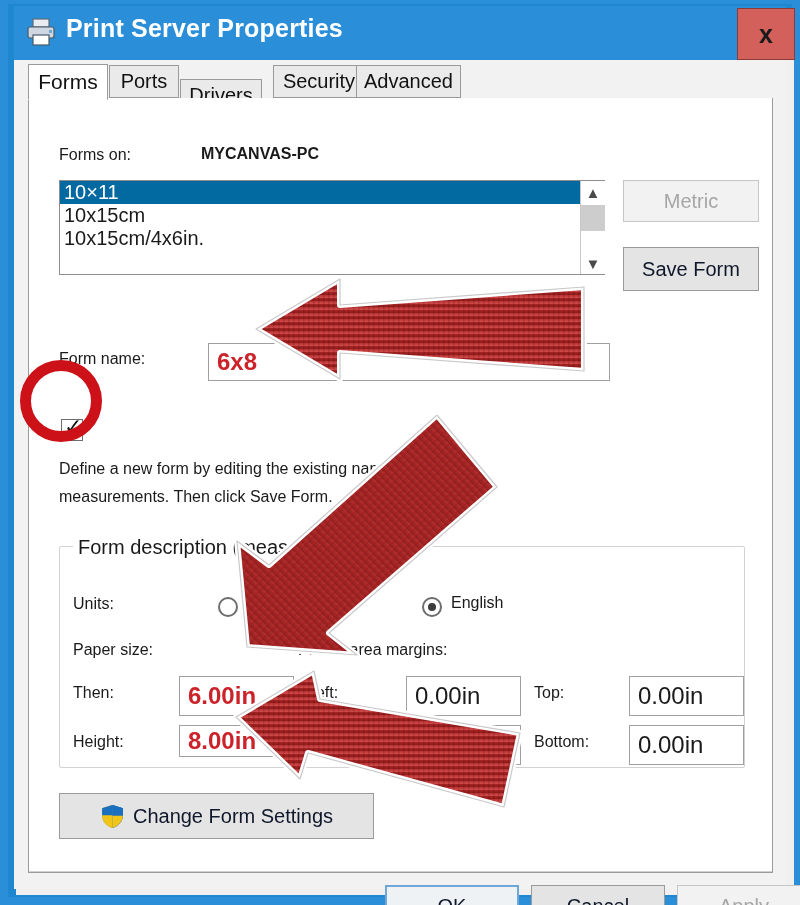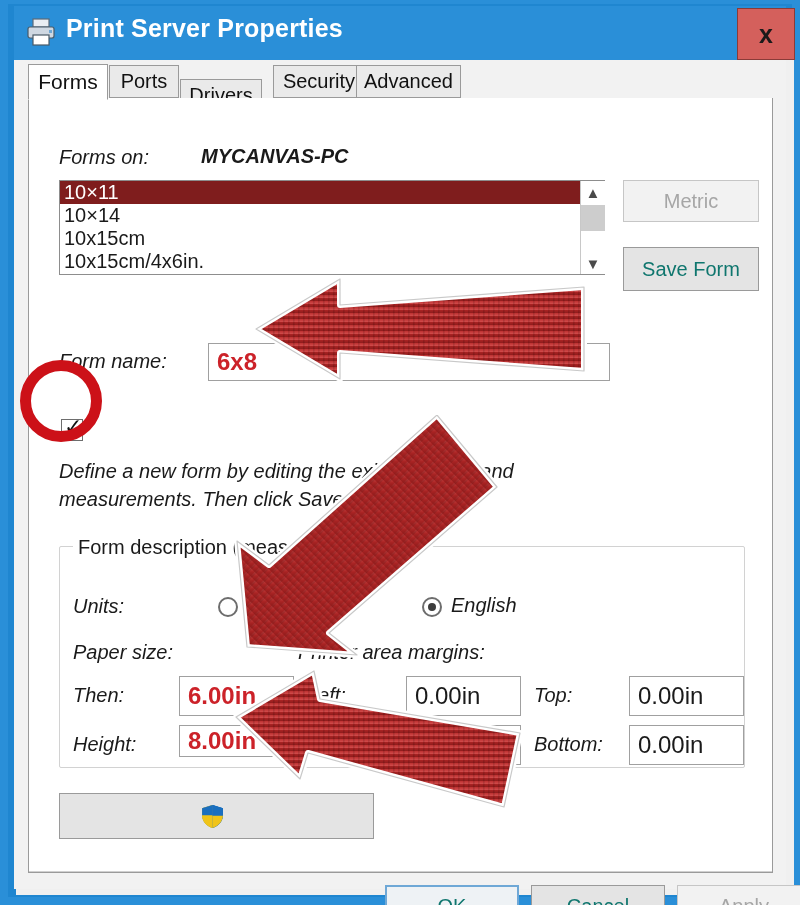--- a/index.html
+++ b/index.html
@@ -39,43 +39,43 @@
   .tab.active{background:#ffffff;border-bottom:1px solid #ffffff;
               height:36px;top:-1px;z-index:3;font-size:21px;}
   .tab-underline{position:absolute;left:14px;top:38px;width:745px;height:1px;
                  background:#9a9a9a;}
 
   
   .page{position:absolute;left:14px;top:38px;width:745px;height:775px;
         background:#ffffff;border:1px solid #9a9a9a;box-sizing:border-box;
         border-top:none;}
 
-  .lbl{position:absolute;font-size:20px;color:#1a1a1a;white-space:nowrap;font-style:italic;}
+  .lbl{position:absolute;font-size:16px;color:#1a1a1a;white-space:nowrap;}
   .lbl-b{font-weight:bold;}
 
   
   .listbox{position:absolute;left:30px;top:82px;width:546px;height:95px;
            background:#ffffff;border:1px solid #8d8d8d;box-sizing:border-box;
            overflow:hidden;}
   .li{height:23px;line-height:23px;padding-left:4px;font-size:20px;
       color:#1a1a1a;white-space:nowrap;cursor:default;}
-  .li.sel{background:#7f1d1d;color:#ffffff;}
+  .li.sel{background:#0369a1;color:#ffffff;}
   .vscroll{position:absolute;left:551px;top:83px;width:24px;height:93px;
            background:#ffffff;border-left:1px solid #c8c8c8;cursor:pointer;}
   .vs-btn{position:absolute;left:0;width:24px;height:22px;background:#ffffff;
           display:flex;align-items:center;justify-content:center;
           color:#4a4a4a;font-size:15px;cursor:pointer;}
   .vs-up{top:0;} .vs-dn{bottom:0;}
   .vs-thumb{position:absolute;left:0;top:24px;width:24px;height:26px;
             background:#cdcdcd;cursor:pointer;}
 
   
   .btn{position:absolute;background:#e4e4e4;border:1px solid #9a9a9a;
        box-sizing:border-box;display:flex;align-items:center;
-       justify-content:center;font-size:20px;color:#0f766e;cursor:pointer;}
+       justify-content:center;font-size:20px;color:#0f172a;cursor:pointer;}
   .btn.disabled{background:#f2f2f2;border-color:#c6c6c6;color:#a6a6a6;
                 cursor:default;}
   .btn.default{border:2px solid #6fa8d6;background:#eef2f5;}
 
   
   .tf{position:absolute;background:#ffffff;border:1px solid #a0a0a0;
       box-sizing:border-box;display:flex;align-items:center;
       padding-left:8px;font-size:24px;color:#1a1a1a;cursor:text;}
   .tf.red{color:#cc2229;font-weight:bold;}
 
@@ -139,21 +139,20 @@
     </div>
     <div class="tab-underline"></div>
 
     <div class="page">
 
       <div class="lbl" style="left:30px;top:48px;">Forms on:</div>
       <div class="lbl lbl-b" style="left:172px;top:47px;">MYCANVAS-PC</div>
 
       <div class="listbox">
         <div class="li sel">10×11</div>
-        <div class="li">10×14</div>
         <div class="li">10x15cm</div>
         <div class="li">10x15cm/4x6in.</div>
       </div>
       <div class="vscroll">
         <div class="vs-btn vs-up">▲</div>
         <div class="vs-thumb"></div>
         <div class="vs-btn vs-dn">▼</div>
       </div>
 
       <div class="btn disabled" style="left:594px;top:82px;width:136px;height:42px;">Metric</div>
@@ -202,20 +201,21 @@
           <svg width="25" height="25" viewBox="0 0 24 24">
             <path d="M12 1 L22 4 V11 C22 17 17 21.5 12 23 C7 21.5 2 17 2 11 V4 Z" fill="#1a6fbf"></path>
             <path d="M12 1 L2 4 V11 C2 17 7 21.5 12 23 Z" fill="#f0c419"></path>
             <path d="M12 1 L22 4 V11 C22 17 17 21.5 12 23 Z" fill="#1a6fbf"></path>
             <path d="M12 1 L2 4 V11 H12 Z" fill="#1a6fbf"></path>
             <path d="M2 11 H12 V23 C7 21.5 2 17 2 11 Z" fill="#f0c419"></path>
             <path d="M12 11 H22 C22 17 17 21.5 12 23 Z" fill="#f0c419"></path>
             <path d="M12 1 L22 4 V11 H12 Z" fill="#1a6fbf"></path>
           </svg>
         </span>
+        <span>Change Form Settings</span>
       </div>
 
       <div class="footer-sep" style="left:0;top:773px;width:743px;"></div>
     </div>
 
     <div class="btn default" style="left:371px;top:825px;width:134px;height:42px;">OK</div>
     <div class="btn" style="left:517px;top:825px;width:134px;height:42px;">Cancel</div>
     <div class="btn disabled" style="left:663px;top:825px;width:134px;height:42px;">Apply</div>
   </div>
 

